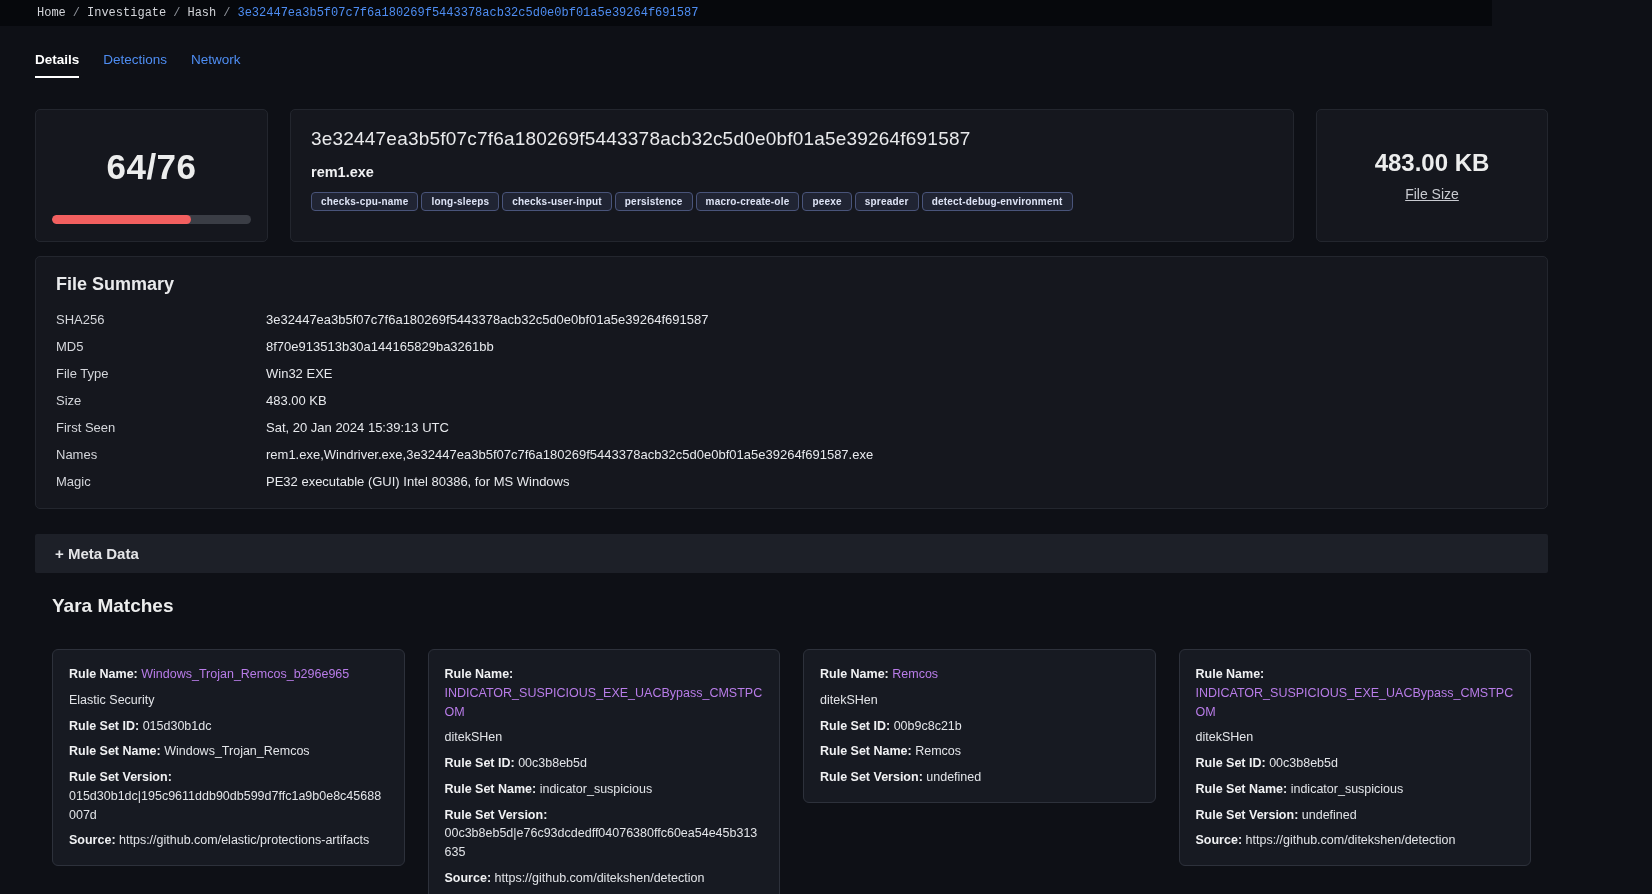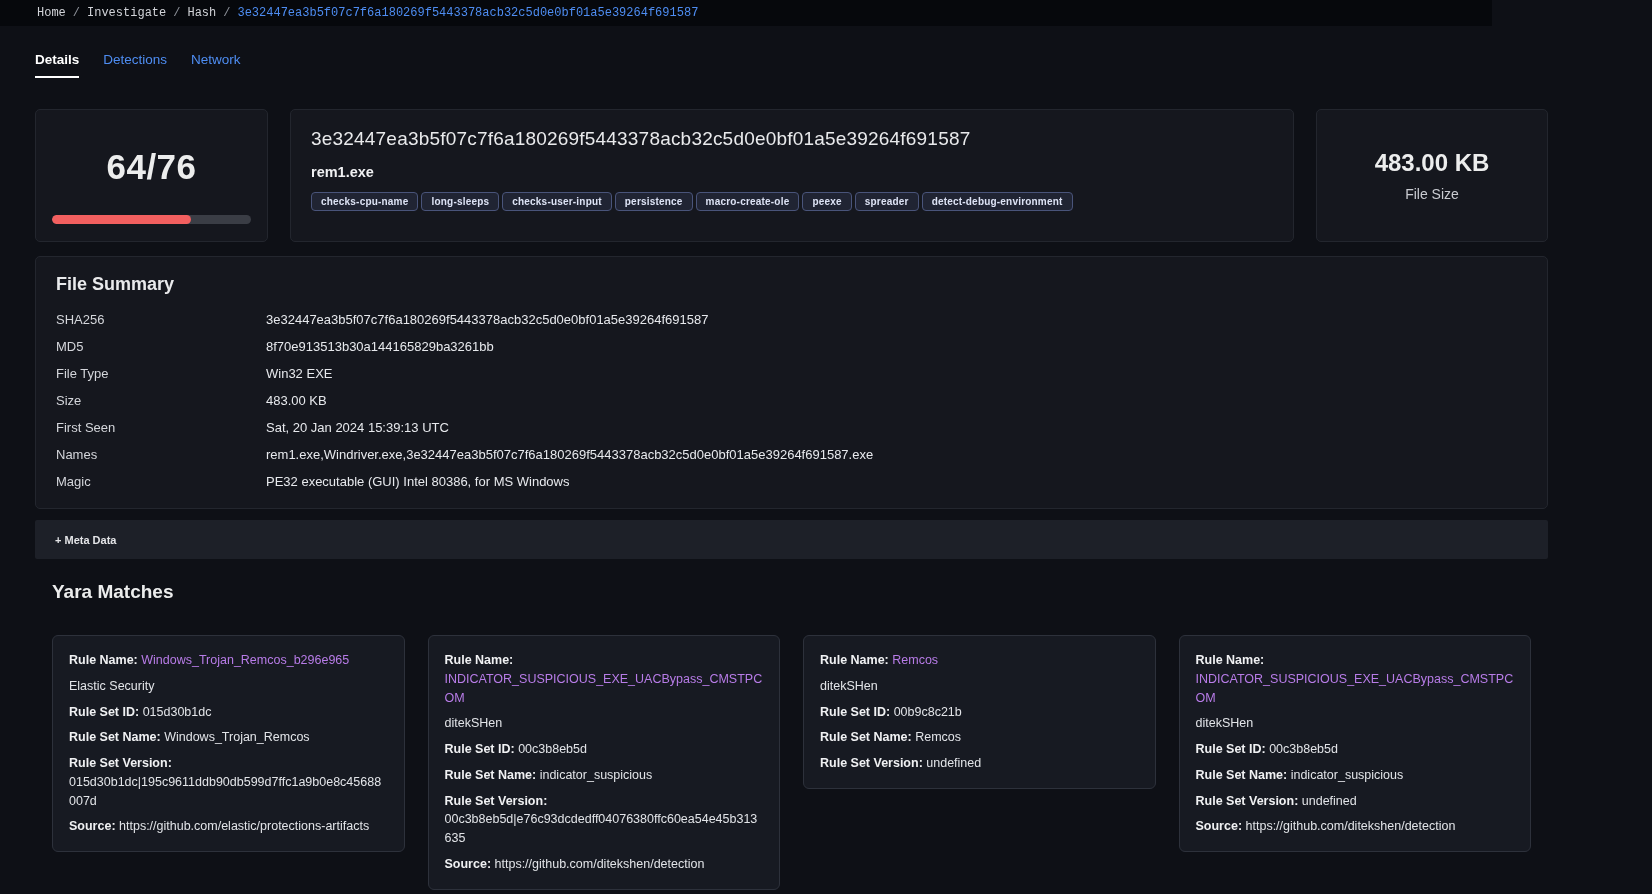--- a/index.html
+++ b/index.html
@@ -50,34 +50,34 @@
     background:#202433; border:1px solid #49547a; color:#dde3f5;
     font-size:10px; font-weight:bold; padding:3px 9px; border-radius:4px;
     letter-spacing:0.2px; cursor:pointer; white-space:nowrap;
   }
 
   .size-card {
     width:232px; height:133px;
     display:flex; flex-direction:column; align-items:center; justify-content:center; gap:9px;
   }
   .size-value { font-size:24px; font-weight:bold; color:#eceded; }
-  .size-label { font-size:14px; color:#c9cbd1; }
+  .size-label { font-size:14px; color:#c9cbd1;text-decoration:underline; }
 
   
   .summary-card { margin-top:14px; padding:17px 20px 13px; }
   .summary-title { font-size:18px; font-weight:bold; color:#e9eaec; margin-bottom:11px; }
   .summary-row { display:flex; align-items:center; min-height:27px; font-size:13px; }
   .summary-label { width:210px; flex:0 0 210px; color:#d4d6db; }
   .summary-value { color:#e7e9ed; }
 
   
   .meta-bar {
-    margin-top:11px; height:39px; background:#1d2028; border-radius:2px;
+    margin-top:25px; height:39px; background:#1d2028; border-radius:2px;
     display:flex; align-items:center; padding-left:20px;
-    font-size:11px; font-weight:bold; color:#e4e5e8; cursor:pointer;
+    font-size:15px; font-weight:bold; color:#e4e5e8; cursor:pointer;
   }
 
   
   .yara-section { margin-top:22px; padding:0 17px; }
   .yara-title { font-size:19px; font-weight:bold; color:#eceded; }
   .yara-grid {
     margin-top:32px; display:grid;
     grid-template-columns:repeat(4, 1fr); gap:23px; align-items:start;
   }
   .yara-card {

